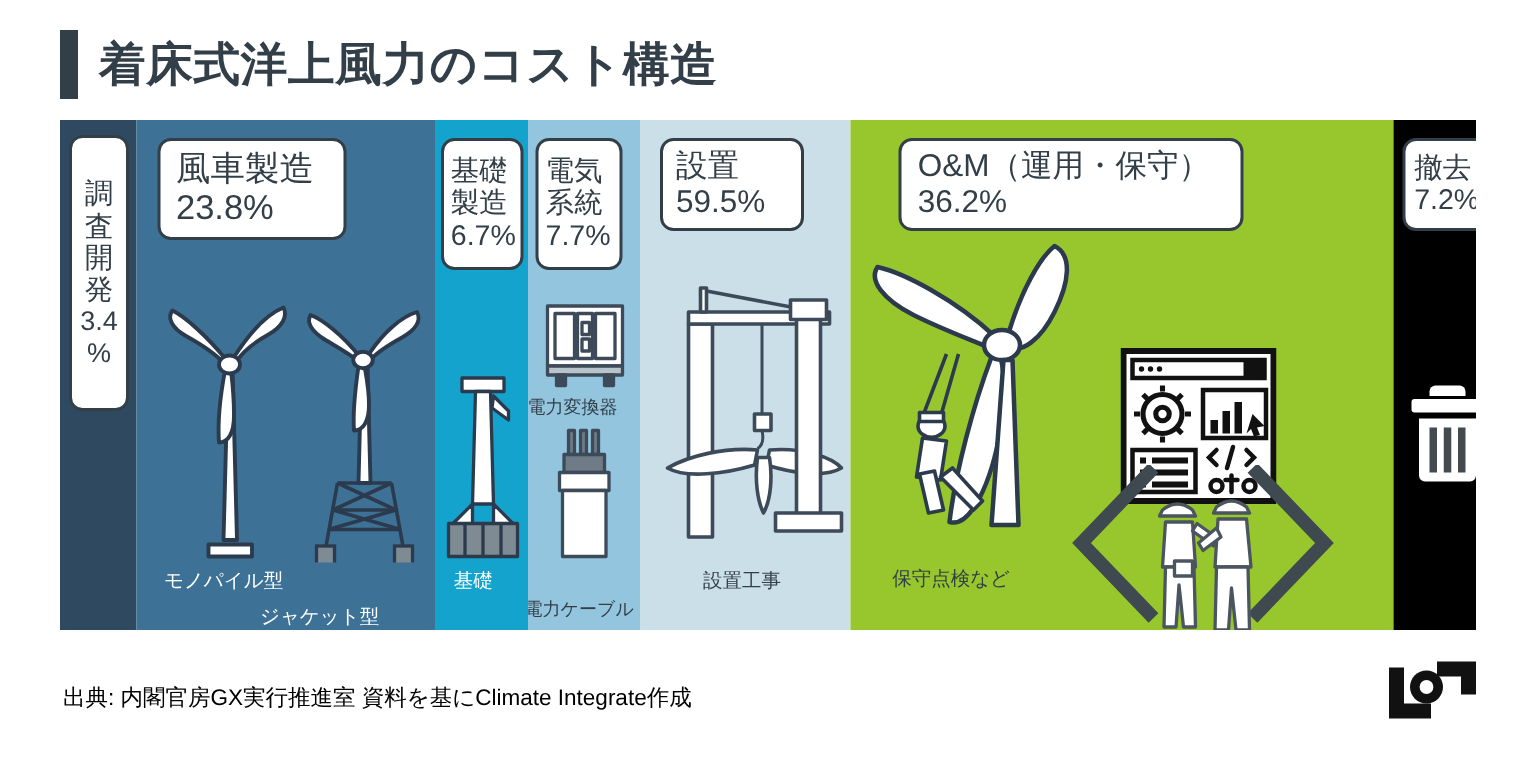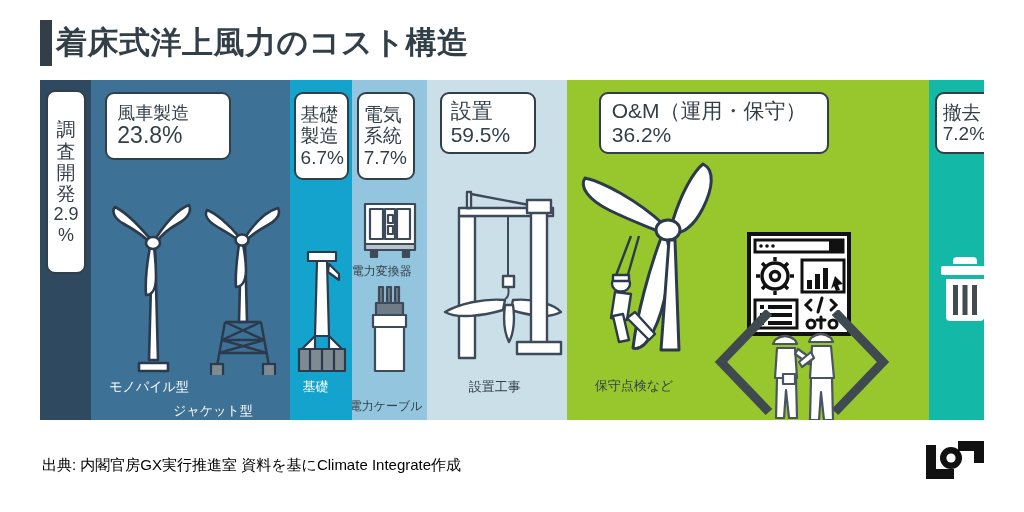--- a/index.html
+++ b/index.html
@@ -8,21 +8,21 @@
     background: #ffffff;
     font-family: "Liberation Sans", "DejaVu Sans", sans-serif;
     position: relative;
     overflow: hidden;
   }
 
   
   .title-row {
     position: absolute;
     left: 40px; top: 20px;
-    display: flex; align-items: center; gap: 4px;
+    display: flex; align-items: center; gap: 14px;
   }
   .title-bar {
     width: 12px; height: 46px;
     background: #333f48;
   }
   .title-text {
     font-size: 31px;
     font-weight: bold;
     color: #333f48;
     letter-spacing: 0.5px;
@@ -37,21 +37,21 @@
     display: flex;
   }
   .col { position: relative; height: 100%; overflow: hidden; }
 
   .c-research   { width: 52px;  background: #2f4a60; }
   .c-turbine    { width: 201px; background: #3d7296; }
   .c-foundation { width: 63px;  background: #14a3cc; }
   .c-electric   { width: 76px;  background: #93c5de; }
   .c-install    { width: 142px; background: #cbdfe8; }
   .c-om         { width: 367px; background: #97c72c; }
-  .c-removal    { width: 56px;  background: #14b8a6; }
+  .c-removal    { width: 56px;  background: #000000; }
 
   
   .chip {
     position: absolute;
     background: #ffffff;
     border: 2px solid #333f48;
     border-radius: 9px;
     color: #333f48;
     line-height: 1.12;
     display: flex;
@@ -65,21 +65,21 @@
     left: 6px; top: 10px; width: 40px; height: 184px;
     padding: 6px 0; align-items: center; text-align: center;
   }
   .chip-research .l1 { font-size: 19px; }
   .chip-research .l2 { font-size: 18px; }
 
   .chip-turbine {
     left: 14px; top: 12px; width: 126px; height: 68px;
     padding: 4px 10px;
   }
-  .chip-turbine .l1 { font-size: 18px; }
+  .chip-turbine .l1 { font-size: 23px; }
   .chip-turbine .l2 { font-size: 23px; }
 
   .chip-foundation {
     left: 4px; top: 12px; width: 55px; height: 88px;
     padding: 4px 5px;
   }
   .chip-foundation .l1 { font-size: 19px; }
   .chip-foundation .l2 { font-size: 19px; }
 
   .chip-electric {
@@ -151,21 +151,21 @@
 </div>
 
 <div class="band">
 
   <div class="col c-research">
     <div class="chip chip-research">
       <span class="l1">調</span>
       <span class="l1">査</span>
       <span class="l1">開</span>
       <span class="l1">発</span>
-      <span class="l2">2.9</span>
+      <span class="l2">3.4</span>
       <span class="l2">%</span>
     </div>
   </div>
 
   <div class="col c-turbine">
     <div class="chip chip-turbine">
       <span class="l1">風車製造</span>
       <span class="l2">23.8%</span>
     </div>
 

